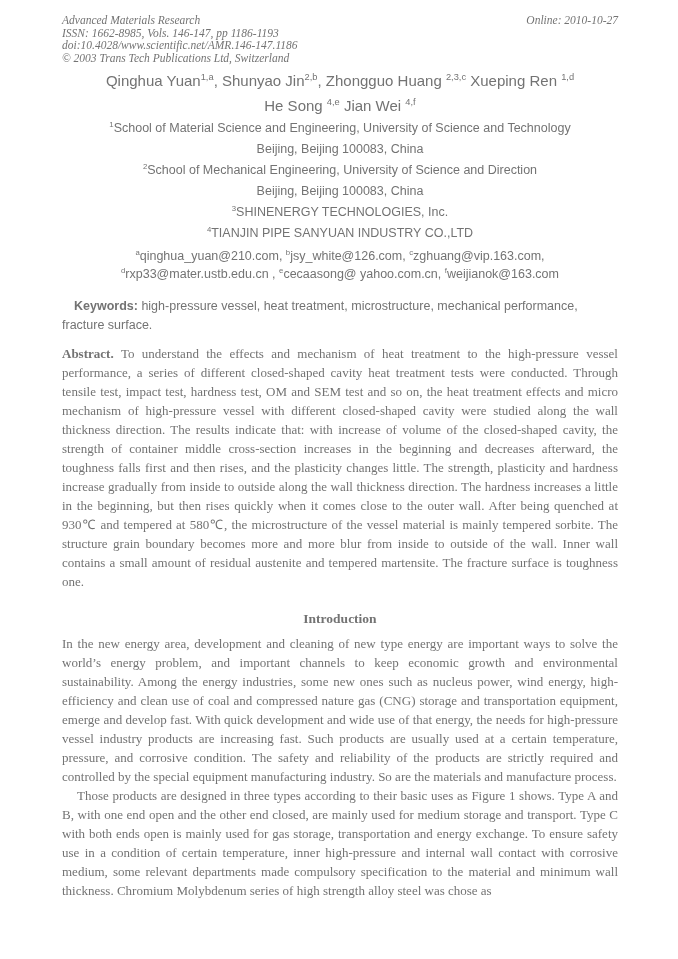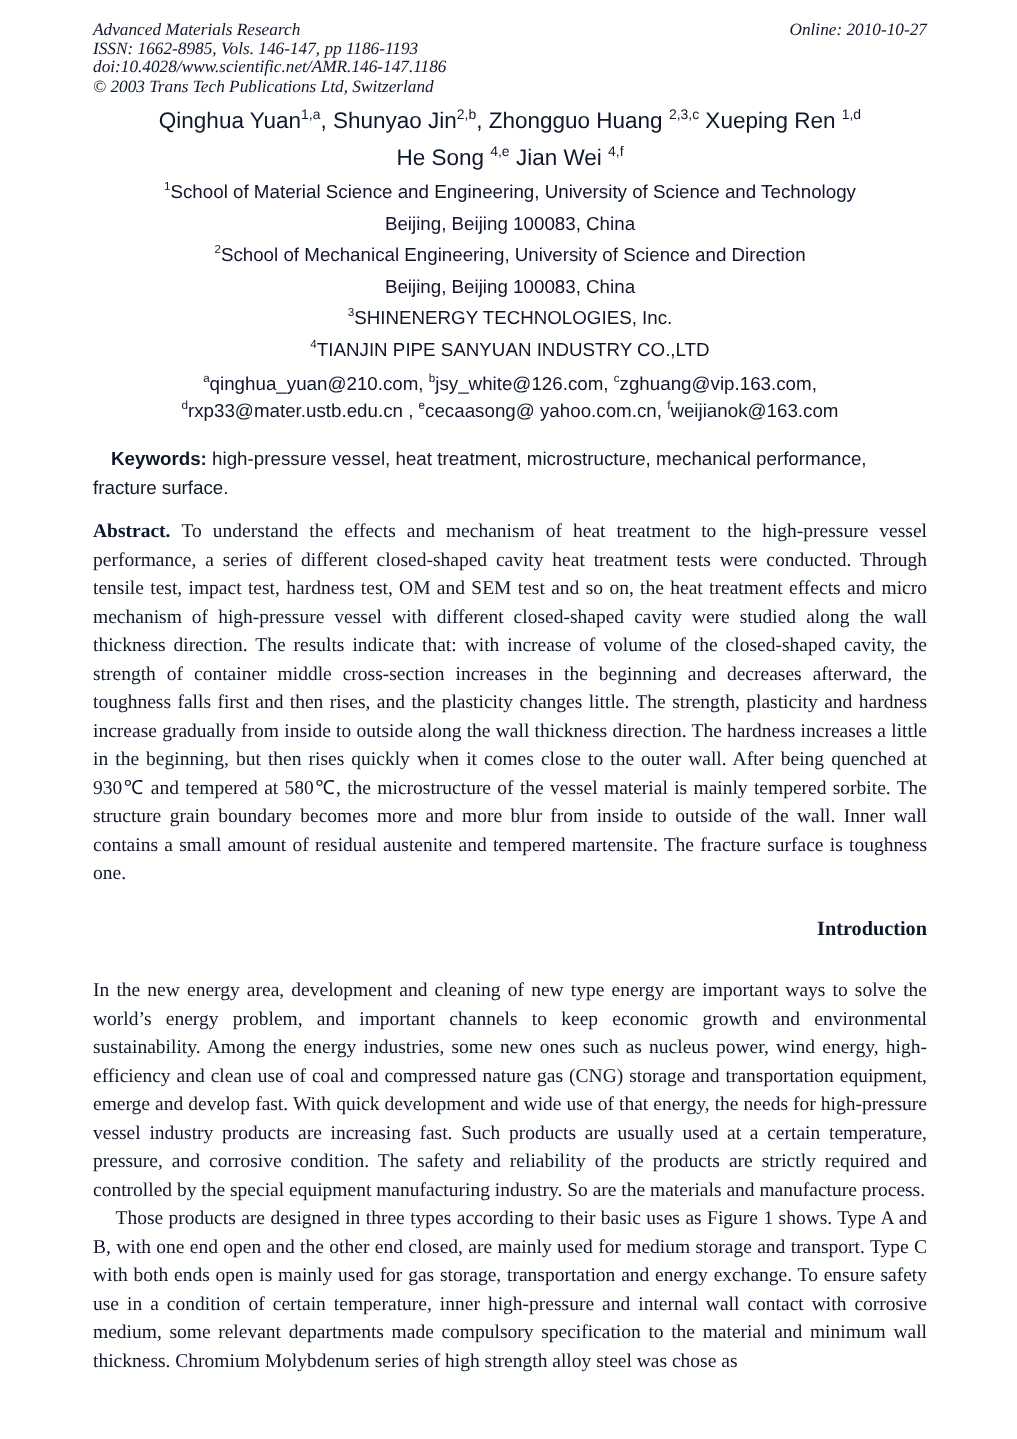--- a/index.html
+++ b/index.html
@@ -1,21 +1,21 @@
 <!DOCTYPE html>
 <html><head>
 <meta charset="utf-8">
 <style>
   html, body { margin: 0; padding: 0; background: #ffffff; }
   .page {
     position: relative;
     width: 678px; height: 959px;
     box-sizing: border-box;
     background: #ffffff;
-    color: #0f172a;
+    color: #737373;
     padding: 14px 60px 0 62px;
     overflow: hidden;
   }
   
   .pub-header {
     display: flex; justify-content: space-between; align-items: flex-start;
     font-family: "Liberation Serif", serif;
     font-style: italic; font-size: 11.5px; line-height: 12.5px;
   }
   .pub-left div { white-space: nowrap; }
@@ -48,21 +48,21 @@
   
   .body-par {
     font-family: "Liberation Serif", serif;
     font-size: 13px; line-height: 19px; text-align: justify; margin: 0;
   }
   .abstract { margin-top: 10px; }
   .abstract b { font-weight: bold; }
   .section-heading {
     font-family: "Liberation Serif", serif;
     font-size: 13.5px; font-weight: bold; line-height: 19px;
-    margin: 18px 0 22px 0; text-align: right;
+    margin: 18px 0 6px 0; text-align: center;
   }
   .indent { text-indent: 15px; }
 </style>
 </head>
 <body>
 
 <div class="page">
 
   <header class="pub-header">
     <div class="pub-left">

